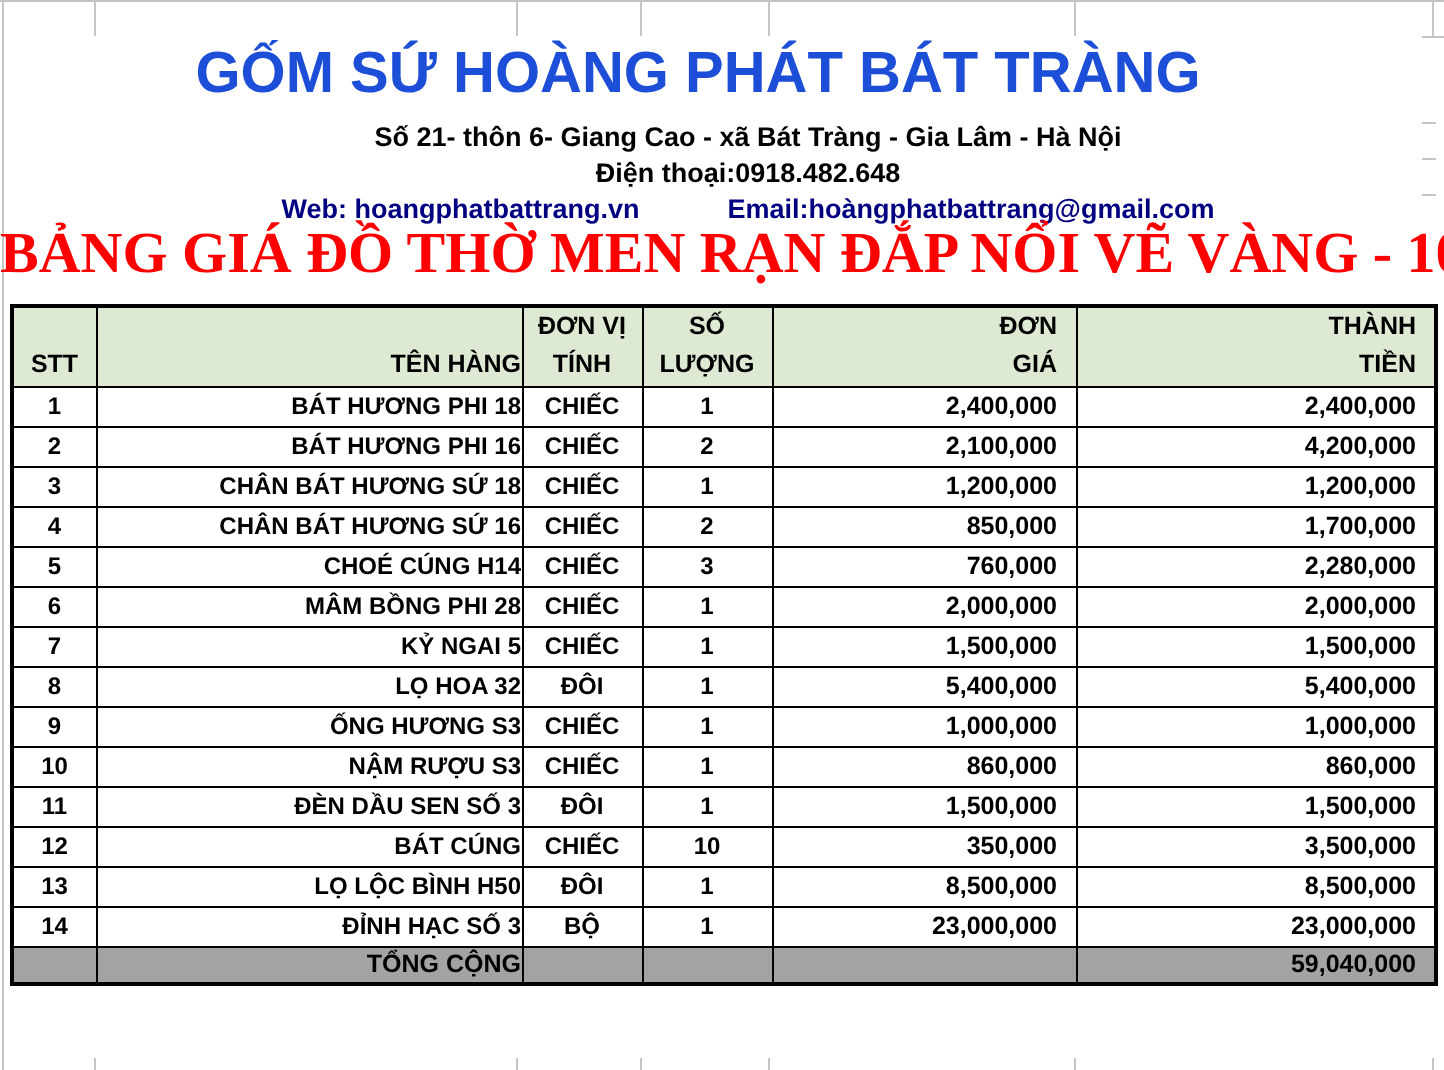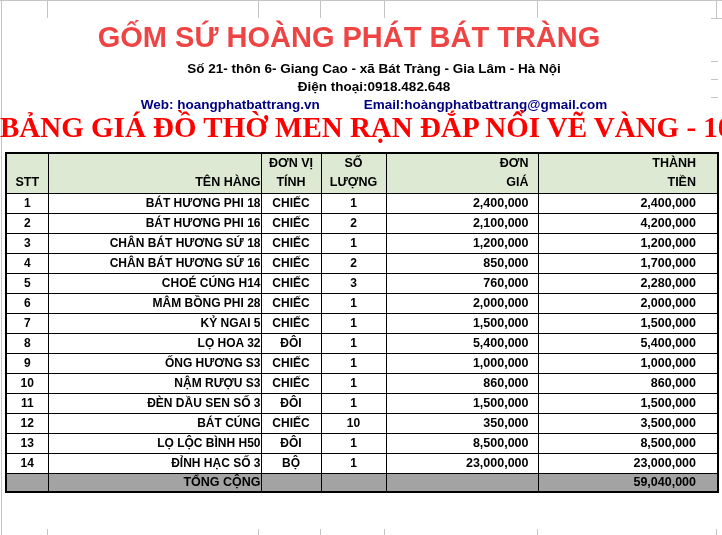--- a/index.html
+++ b/index.html
@@ -10,21 +10,21 @@
     -webkit-font-smoothing:antialiased;
   }
   .page { position:absolute; inset:0; }
 
   
   .stub { position:absolute; background:#c4c4c4; }
 
   
   .company {
     position:absolute; top:21px; left:0; width:698px;
-    text-align:center; font-weight:bold; font-size:29px; color:#ef4444;
+    text-align:center; font-weight:bold; font-size:29px; color:#1d4ed8;
     letter-spacing:0px; white-space:nowrap;
   }
   .hline {
     position:absolute; left:13px; width:722px; text-align:center;
     font-weight:bold; font-size:13.5px; color:#000; white-space:nowrap;
   }
   .addr  { top:61px; }
   .phone { top:79px; }
   .webrow { top:97px; color:#000080; }
   .webrow .gap { display:inline-block; width:44px; }
@@ -47,21 +47,21 @@
     height:40px; vertical-align:middle; text-align:center; line-height:19px;
   }
   thead th .l1, thead th .l2 { display:block; height:19px; }
   tbody td { height:20px; font-weight:bold; font-size:12px; color:#000; background:#fff; }
   tfoot td { height:19px; font-weight:bold; font-size:12px; color:#000; background:#a3a3a3; }
   .c-stt   { width:42px;  text-align:center; }
   .c-name  { width:213px; text-align:right; padding-left:3px; }
   .c-unit  { width:60px;  text-align:center; }
   .c-qty   { width:65px;  text-align:center; }
   .c-price { width:152px; text-align:right; padding-right:9px; font-size:12.5px; }
-  .c-total { width:180px; text-align:right; padding-right:21px; font-size:12.5px; }
+  .c-total { width:180px; text-align:right; padding-right:9px; font-size:12.5px; }
   tfoot .t-label { font-size:12.5px; }
 </style>
 </head>
 <body>
 
 <div class="page">
 
   <div class="stub" style="left:0;top:0;width:722px;height:1px;"></div>
   <div class="stub" style="left:1px;top:0;width:1px;height:535px;"></div>
   <div class="stub" style="left:47px;top:0;width:1px;height:18px;"></div>

